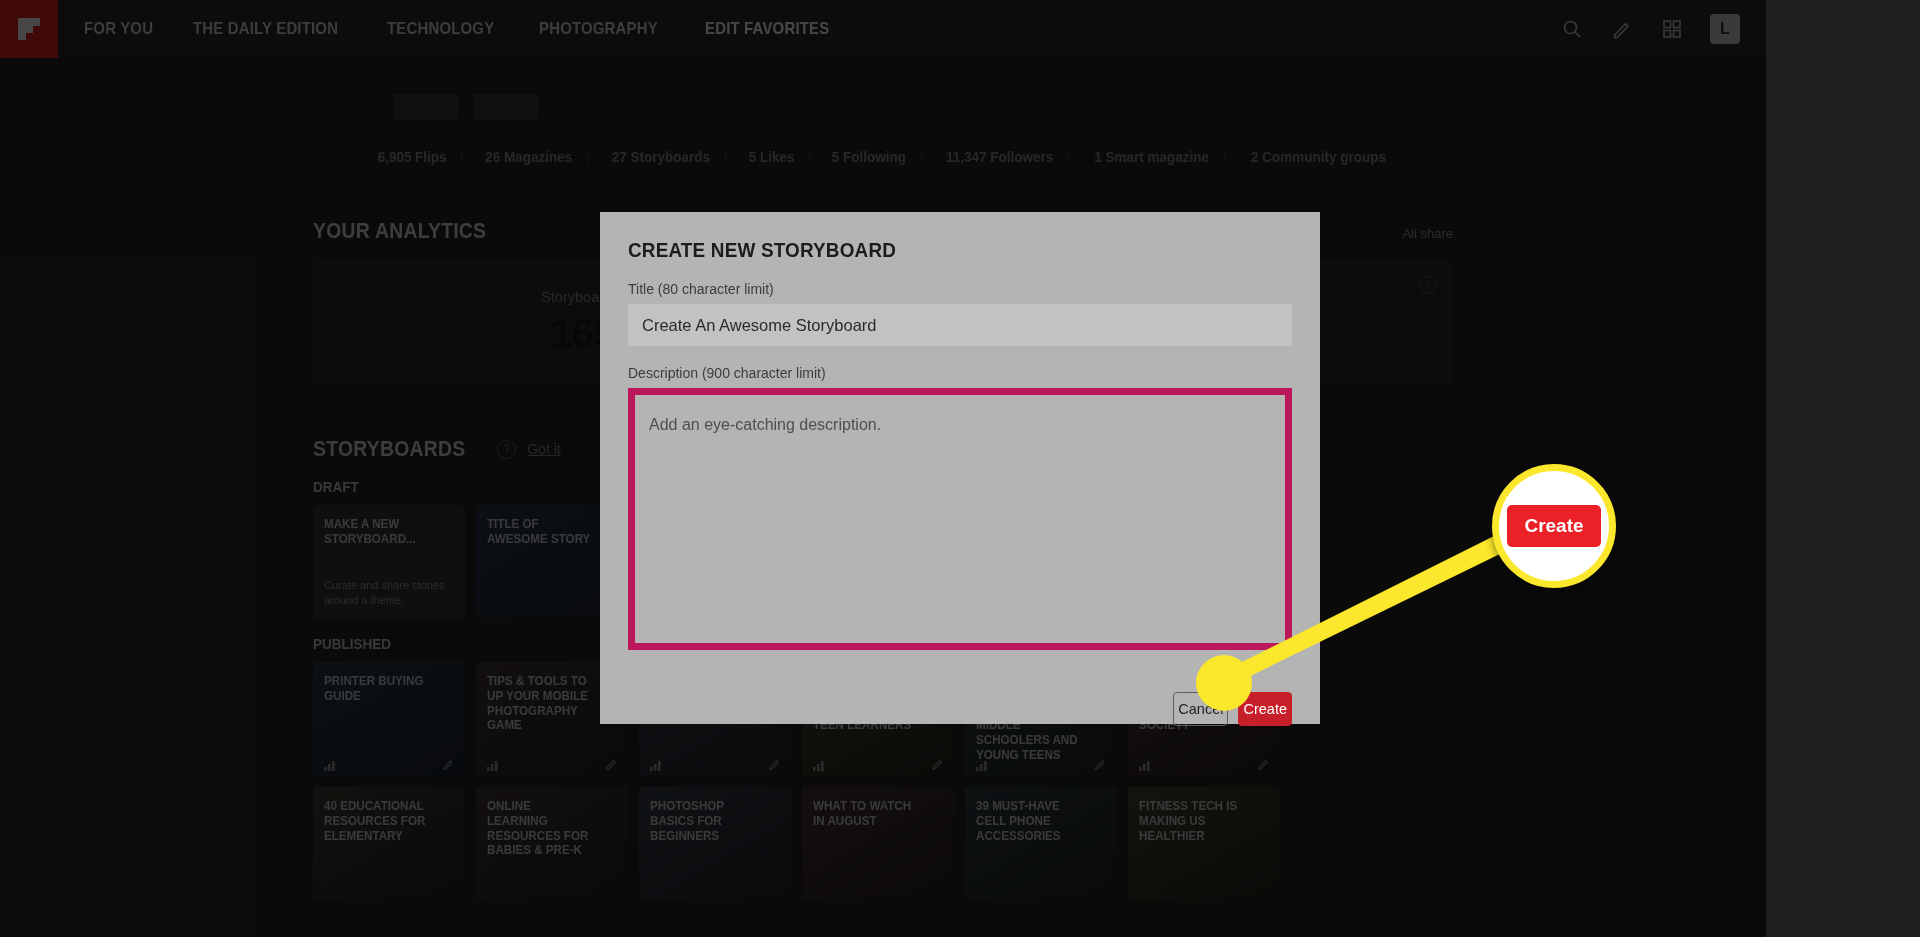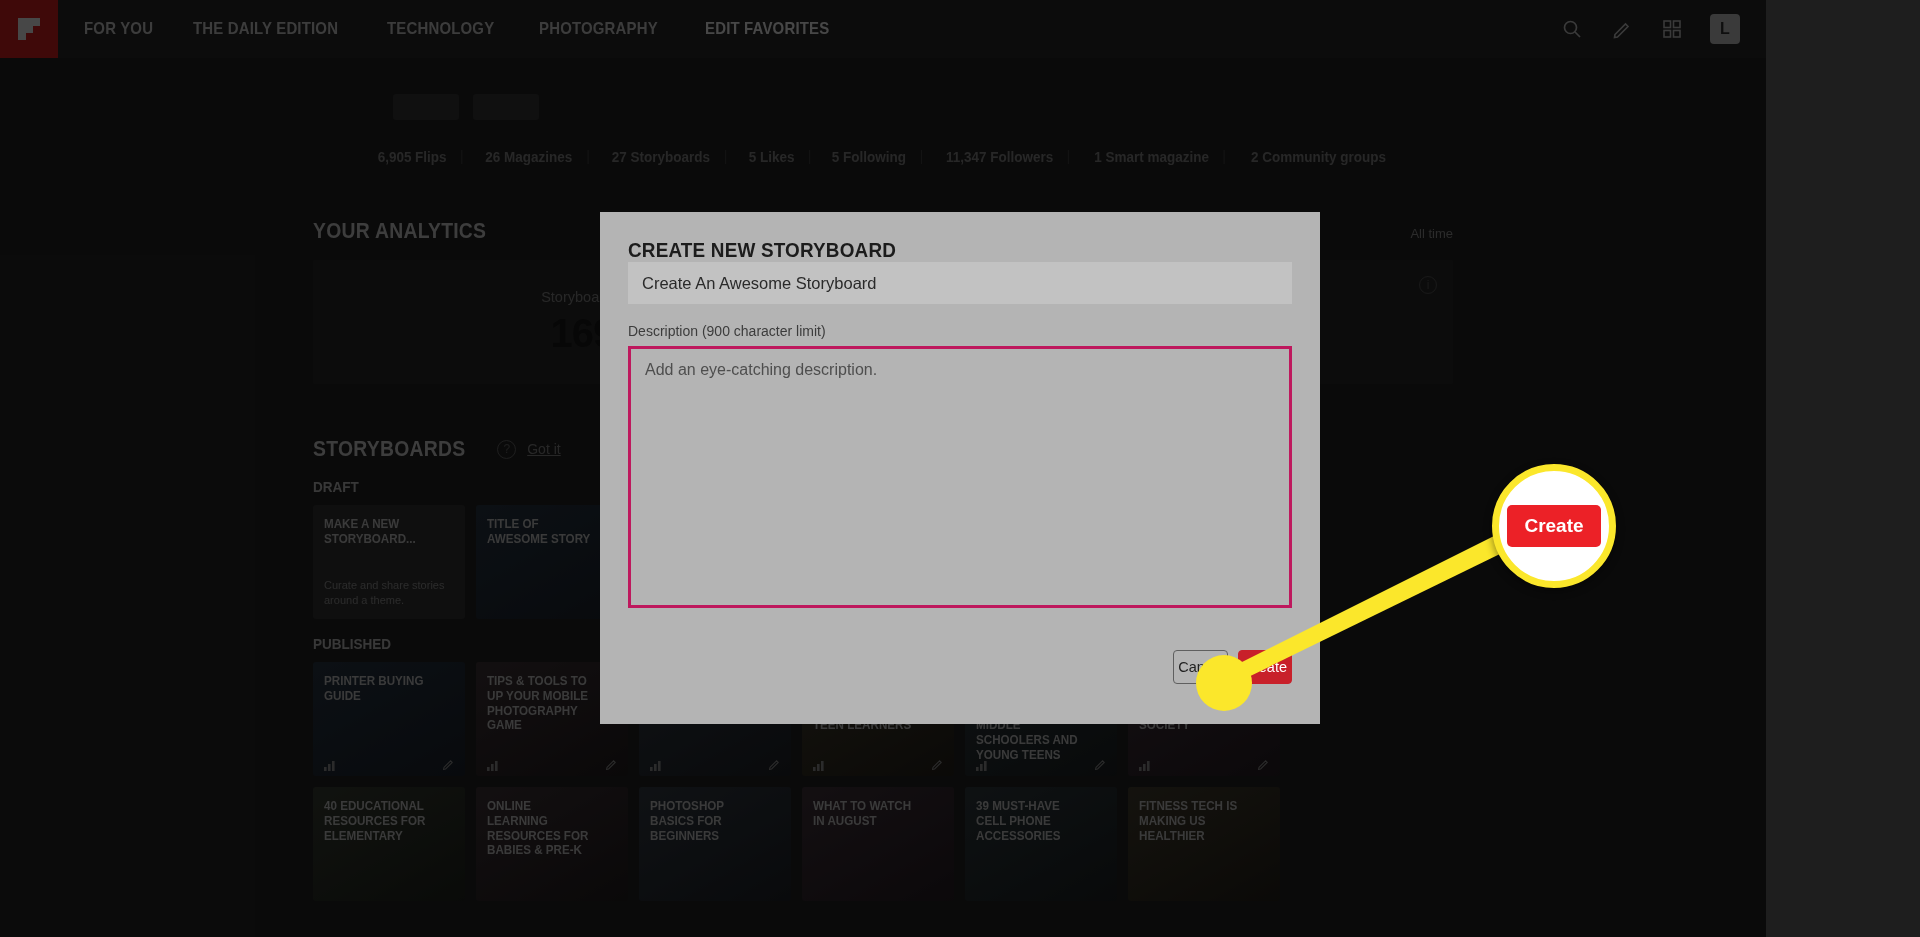--- a/index.html
+++ b/index.html
@@ -130,22 +130,22 @@
     text-transform: uppercase; letter-spacing: .2px;
     transform: scaleX(.9); transform-origin: left center;
   }
   .flabel { font-size: 14px; color: #3c3c3c; margin-top: 19px; margin-bottom: 7px; }
   .tinput {
     width: 100%; height: 42px; background: #c2c2c2; border: none;
     font-size: 16.5px; color: #2a2a2a; padding: 0 14px;
     font-family: "Liberation Sans", sans-serif; outline: none;
   }
   .tarea {
-    width: 100%; height: 262px; background: #b4b4b4; border: 3px solid #be185d;
-    font-size: 16px; color: #4a4a4a; padding: 11px 14px; resize: none;
+    width: 100%; height: 262px; background: #b4b4b4; border: 7px solid #be185d;
+    font-size: 16px; color: #4a4a4a; padding: 20px 14px; resize: none;
     font-family: "Liberation Sans", sans-serif; outline: none; line-height: 1.3;
   }
   .tarea::placeholder { color: #4e4e4e; }
   .mactions { display: flex; justify-content: flex-end; gap: 10px; margin-top: 38px; }
   .btn {
     height: 34px; padding: 0 4px; font-size: 14.5px; border-radius: 4px;
     font-family: "Liberation Sans", sans-serif; cursor: pointer;
     display: flex; align-items: center; justify-content: center;
   }
   .btn-cancel { background: transparent; border: 1px solid #5f5f5f; color: #222; }
@@ -230,21 +230,21 @@
         <div class="stat">27 Storyboards</div>
         <div class="stat">5 Likes</div>
         <div class="stat">5 Following</div>
         <div class="stat">11,347 Followers</div>
         <div class="stat">1 Smart magazine</div>
         <div class="stat">2 Community groups</div>
       </div>
 
       <div class="sectionhead">
         <div class="sectiontitle">YOUR ANALYTICS</div>
-        <div class="alltime">All time</div>
+        <div class="alltime">All share</div>
       </div>
       <div class="analytics">
         <div class="acard">
           <div class="alabel">Storyboard Count</div>
           <div class="avalue">169,2</div>
         </div>
         <div class="acard">
           <div class="alabel">Flips from Storyboards</div>
           <div class="avalue">5,863</div>
         </div>
@@ -360,20 +360,21 @@
       </div>
 
     </div>
   </div>
 
   <div id="dimmer"></div>
 
   <div id="modal">
     <div class="mtitle">CREATE NEW STORYBOARD</div>
 
+    <div class="flabel">Title (80 character limit)</div>
     <input class="tinput" value="Create An Awesome Storyboard" style="">
 
     <div class="flabel">Description (900 character limit)</div>
     <textarea class="tarea" placeholder="Add an eye-catching description." style=""></textarea>
 
     <div class="mactions">
       <div class="btn btn-cancel">Cancel</div>
       <div class="btn btn-create">Create</div>
     </div>
   </div>

